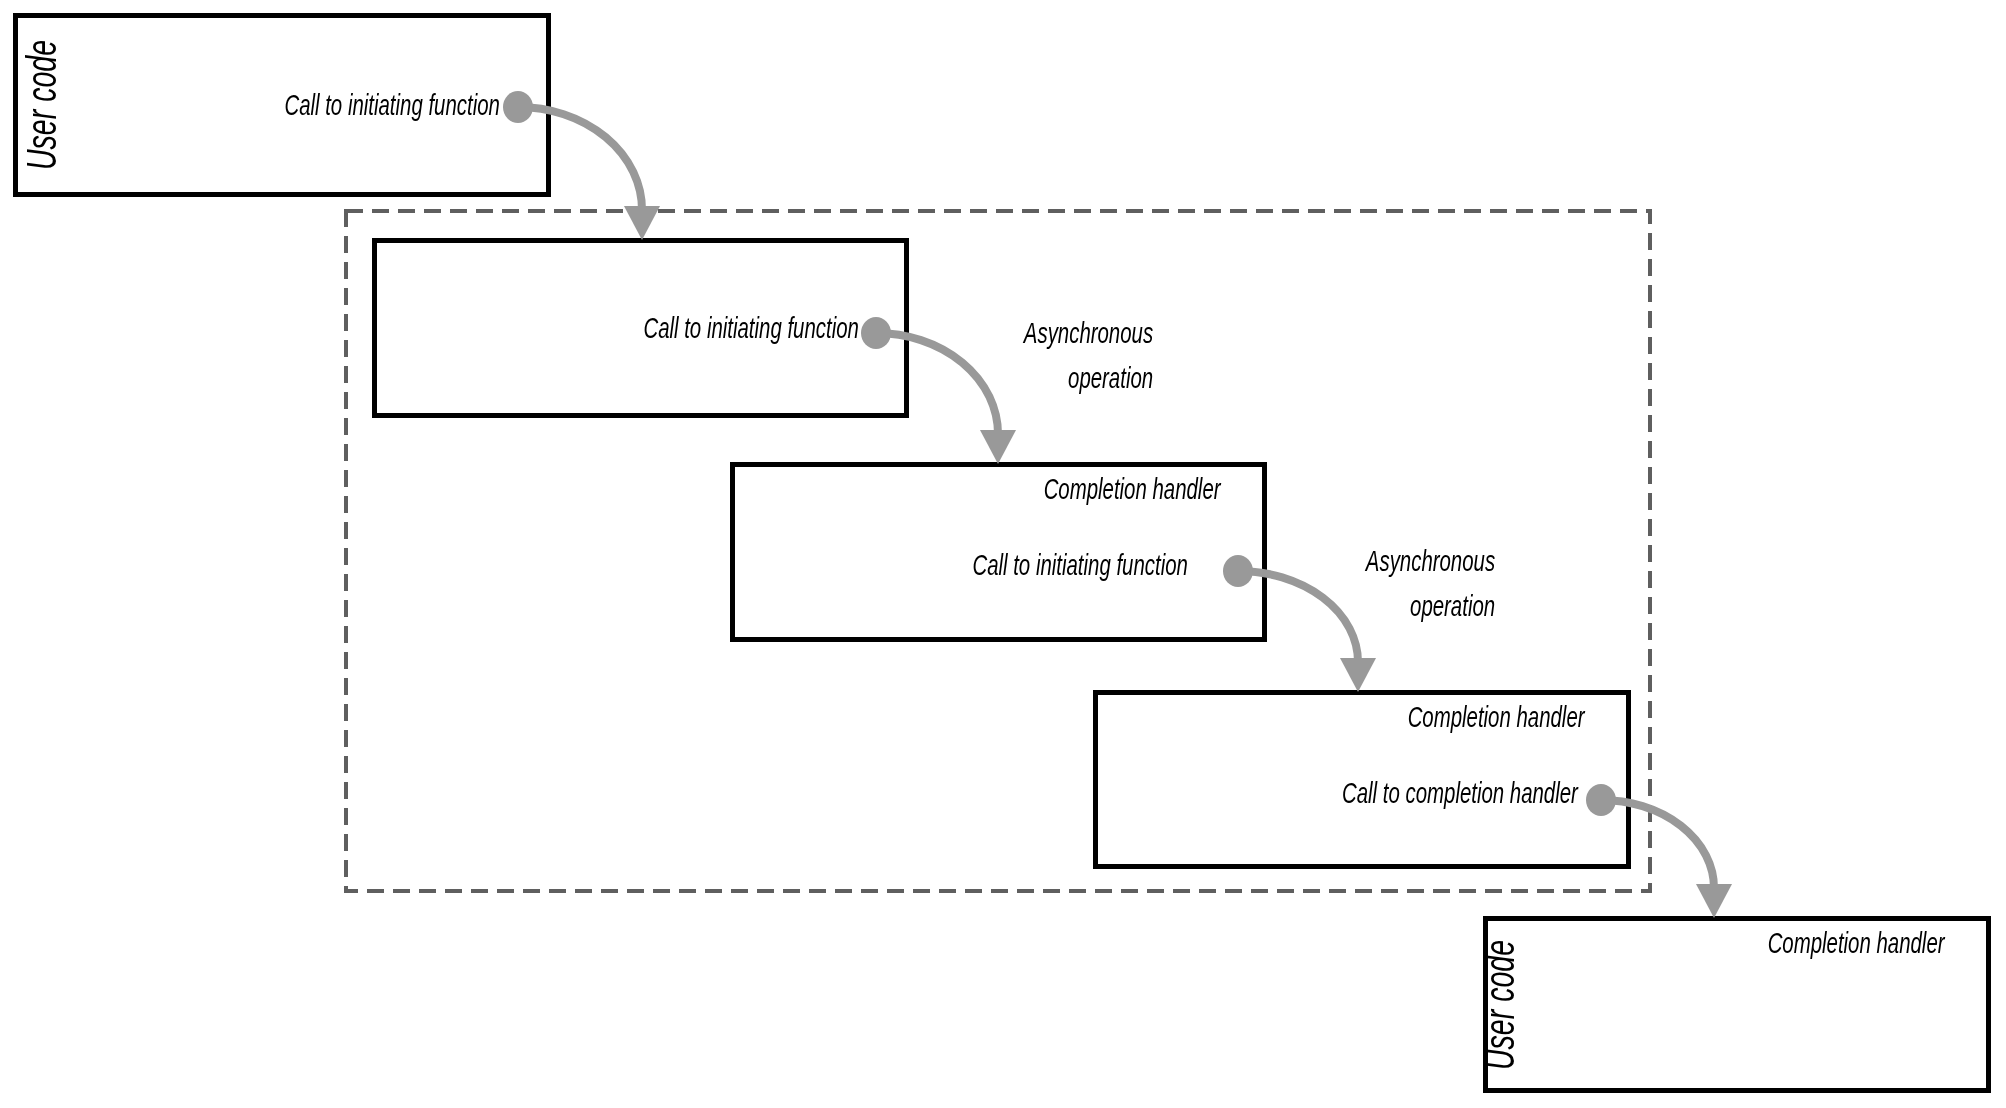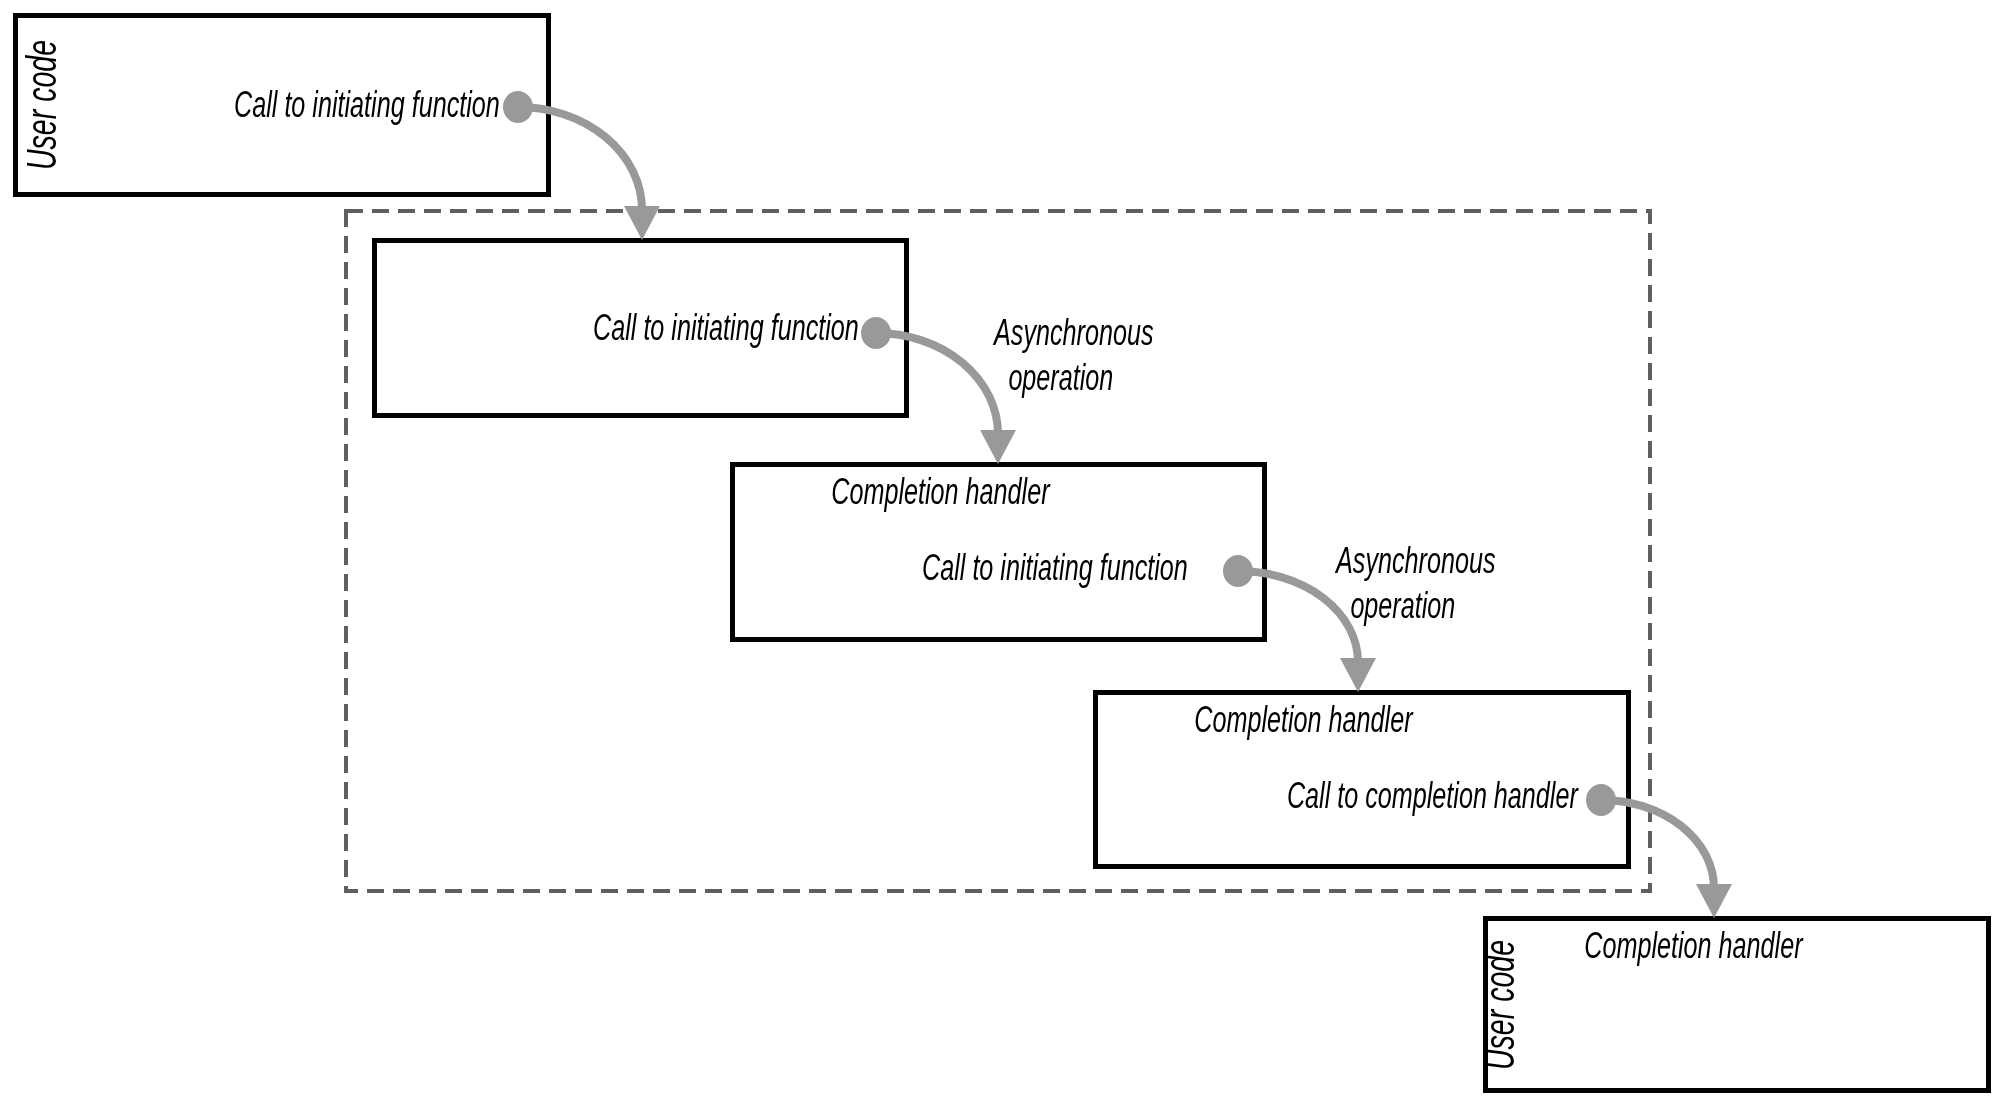--- a/index.html
+++ b/index.html
@@ -13,39 +13,38 @@
     color: #000;
   }
   .box {
     position: absolute;
     box-sizing: border-box;
     border: 5px solid #000;
     background: #ffffff;
   }
   .t {
     font-style: italic;
-    font-size: 37px;
+    font-size: 30px;
     line-height: 1.05;
     white-space: nowrap;
-    margin-left: 45px;
   }
   .cx { display: inline-block; transform: scaleX(0.68); }
   .o-r { transform-origin: 100% 50%; }
   .o-c { transform-origin: 50% 50%; }
   .o-l { transform-origin: 0 50%; }
   .call-line {
     position: absolute;
     top: 50%;
     transform: translateY(-50%);
     text-align: right;
   }
   .line1 {
     position: absolute;
     top: 6px; left: 0; right: 0;
-    text-align: left;
+    text-align: right;
   }
   .line2 {
     position: absolute;
     top: 82px;
     text-align: right;
   }
   .side-label {
     position: absolute;
     top: 50%;
     font-style: italic;
@@ -57,21 +56,21 @@
     position: absolute;
     left: 975px;
     top: 184px;
     line-height: 50px;
     background: #ffffff;
     padding: 0 8px;
     z-index: 6;
   }
   .arrow-label {
     position: absolute;
-    text-align: center;
+    text-align: right;
     line-height: 45px;
     z-index: 4;
   }
   .overlay-svg {
     position: absolute;
     left: 0; top: 0;
     z-index: 5;
     pointer-events: none;
   }
 </style>

